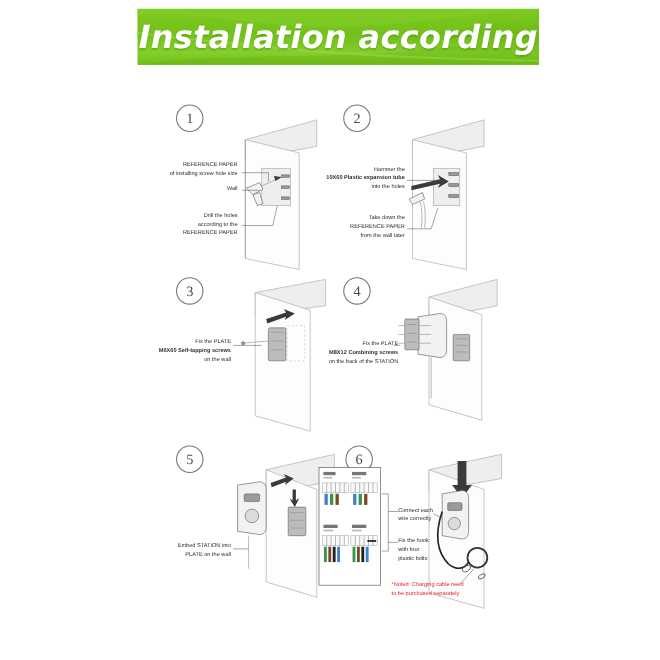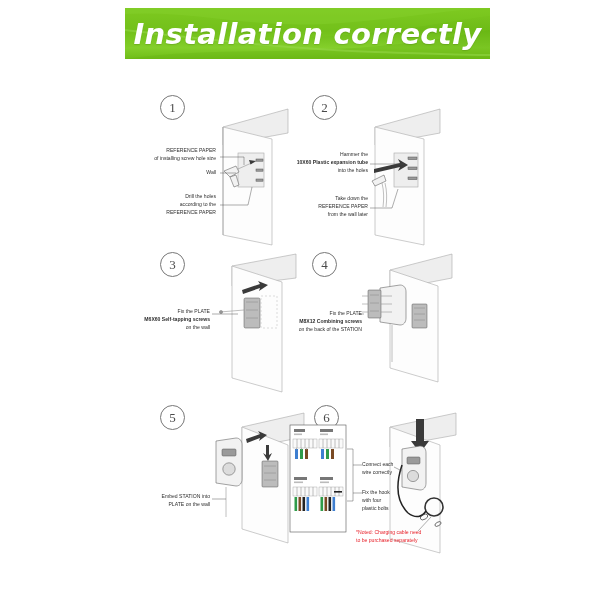--- a/index.html
+++ b/index.html
@@ -52,21 +52,21 @@
 
 <div id="page">
 
   <div class="banner">
     <svg class="swoosh" viewBox="0 0 365 51" preserveAspectRatio="none">
       <path d="M0,6 C70,2 120,20 200,16 C270,12 320,2 365,0 L365,0 L0,0 Z" fill="#8ad233" opacity=".45"></path>
       <path d="M0,40 C60,26 130,34 210,28 C280,23 330,12 365,8 L365,0 L0,0 Z" fill="#7ecb22" opacity=".35"></path>
       <path d="M0,51 C80,40 140,46 230,40 C300,35 340,26 365,22 L365,51 Z" fill="#63b010" opacity=".30"></path>
       <path d="M0,22 C70,30 150,40 250,44 C310,46 345,47 365,47" stroke="#9ada4e" stroke-width="2" fill="none" opacity=".5"></path>
     </svg>
-    <div class="title">Installation correctly</div>
+    <div class="title">Installation according</div>
   </div>
 
   <div class="step" style="left:160px;top:95px;width:140px;height:150px;">
     <div class="num" style="left:0;top:0;">1</div>
 
     <svg width="140" height="150" style="position:absolute;left:0;top:0;">
 
       <path class="wallshade" d="M63,32 L128,14 L128,38 L63,50 Z"></path>
       <path class="wall" d="M63,32 L63,140 L112,150 L112,44 Z"></path>
       <path class="ln" d="M63,32 L63,140"></path>

